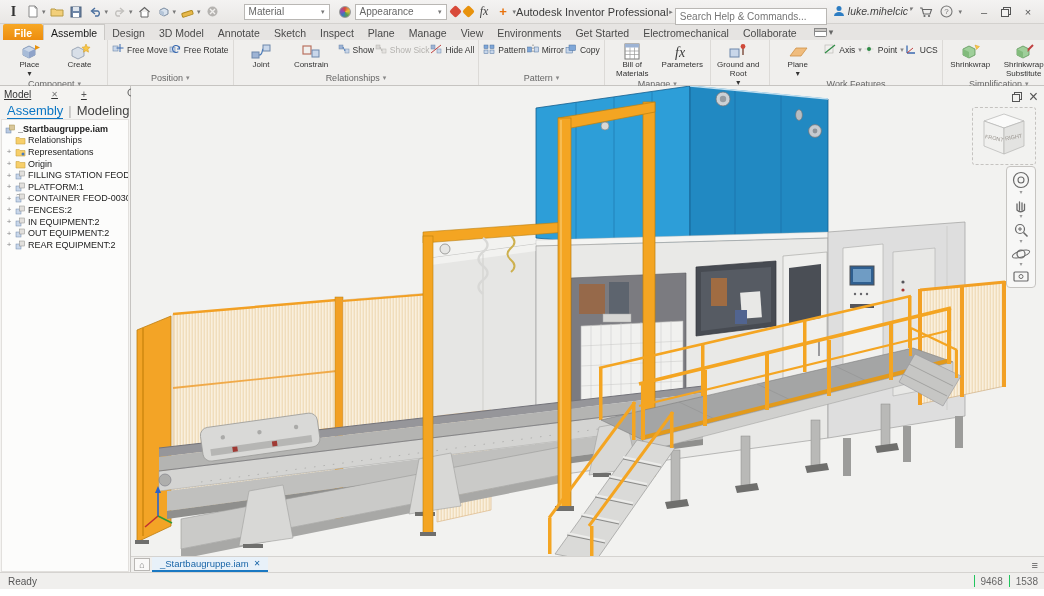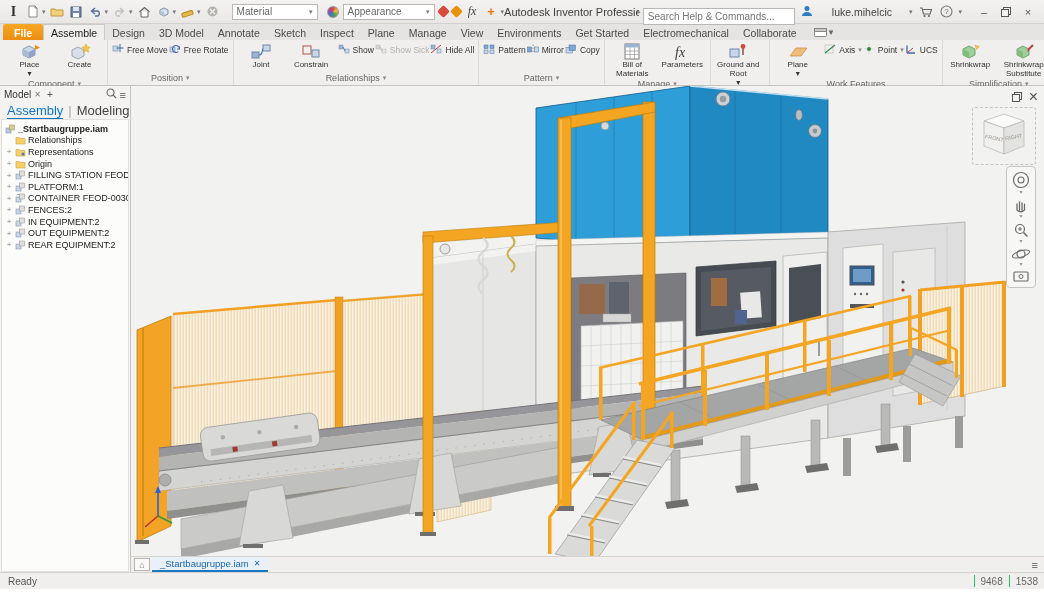--- a/index.html
+++ b/index.html
@@ -9,34 +9,34 @@
   
   .titlebar { height:24px; background:linear-gradient(#f4f3f2,#e9e7e5); border-bottom:1px solid #d3d1ce;
     display:flex; align-items:center; padding:0 6px; font-size:11px; }
   .qat { display:flex; align-items:center; gap:4px; }
   .qicon { width:15px; height:15px; display:flex; align-items:center; justify-content:center; color:#555; font-size:11px; }
   .qicon svg { display:block; }
   .logo-i { font-family:"Liberation Serif",serif; font-weight:bold; font-size:14px; color:#333; }
   .dd-sm { font-size:7px; color:#777; margin-left:-2px; }
   .combo { display:flex; align-items:center; justify-content:space-between; background:#fff; border:1px solid #b9b7b4;
     height:16px; font-size:10px; color:#666; padding:0 4px; }
-  .combo.material { width:86px; margin-left:8px; }
+  .combo.material { width:86px; margin-left:20px; }
   .combo.appearance { width:92px; }
   .wheel { width:12px; height:12px; border-radius:50%; border:1px solid #999;
     background:conic-gradient(#d84a3a,#e8c23a,#58a04a,#3a78c0,#9a4ab0,#d84a3a); margin-left:5px; }
   .gem { width:9px; height:9px; transform:rotate(45deg); border-radius:2px; }
   .gem.red { background:#d84a3a; } .gem.orange { background:#e8920c; }
   .fxtext { font-style:italic; font-family:"Liberation Serif",serif; color:#444; font-size:12px; }
   .plus-orange { color:#e8720c; font-weight:bold; font-size:13px; }
   .title-center { flex:1; text-align:center; font-size:11px; color:#3c3c3c; white-space:nowrap; overflow:hidden; }
   .tb-right { display:flex; align-items:center; gap:6px; }
   .search-wrap { display:flex; align-items:center; gap:2px; }
   .search-box { display:flex; align-items:center; border:1px solid #b9b7b4; background:#fff; height:17px; width:152px; padding:0 4px;margin-top:9px; }
   .search-box input { border:none; outline:none; width:100%; font-size:10px; color:#555; font-family:"Liberation Sans",sans-serif; background:transparent; }
-  .user { display:flex; align-items:center; gap:19px; font-size:10.5px; color:#444; }
+  .user { display:flex; gap:3px; font-size:10.5px; color:#444;font-style:italic; }
   .winbtns { display:flex; align-items:center; gap:2px; margin-left:6px; }
   .winbtn { width:20px; height:18px; display:flex; align-items:center; justify-content:center; color:#555; font-size:11px; }
 
   
   .ribbon-tabs { height:16px; background:#e6e4e2; display:flex; align-items:stretch; padding-left:3px; font-size:10.5px; color:#4a4a4a; }
   .rtab { padding:1px 7px 0; display:flex; align-items:center; white-space:nowrap; }
   .rtab.file { background:linear-gradient(#f7a825,#ed8d0e); color:#fff; font-weight:bold; border-radius:2px 2px 0 0; padding:1px 11px 0; }
   .rtab.active { background:#f0efed; border:1px solid #cbc9c6; border-bottom:none; color:#1a1a1a; }
   .rtab-extra { margin-left:10px; display:flex; align-items:center; gap:2px; color:#666; font-size:9px; }
 
@@ -50,21 +50,21 @@
   .bigbtn .bicon { height:17px; margin-bottom:1px; }
   .smallcol { display:flex; flex-direction:row; gap:1px; padding-top:2px; }
   .smbtn { display:flex; align-items:center; gap:3px; font-size:8.5px; color:#333; height:11px; white-space:nowrap; }
   .smbtn .dd { font-size:7px; color:#888; }
   .smbtn.disabled { color:#b4b2af; }
   .ribbon-end { display:flex; align-items:center; gap:3px; padding:0 8px; color:#666; font-size:9px; }
 
   
   .main { display:flex; height:486px; }
   .browser { width:131px; border-right:1px solid #c6c4c1; background:#f4f3f1; display:flex; flex-direction:column; }
-  .bheader { height:17px; display:flex; align-items:center; font-size:10px; color:#333; padding:0 4px; gap:3px; }
+  .bheader { height:17px; display:flex; align-items:center; font-size:10px; color:#333; padding:0 4px; gap:20px;text-decoration:underline; }
   .bclose { font-size:8px; color:#777; }
   .baddtab { color:#555; margin-left:3px; }
   .bspacer { flex:1; }
   .bmode { height:15px; display:flex; gap:5px; font-size:13px; padding:0 7px; align-items:center; }
   .link-assembly { color:#0b76c4; border-bottom:1px solid #0b76c4; }
   .mode-sep { color:#aaa; }
   .link-modeling { color:#444; }
   .btree { flex:1; background:#fcfcfb; margin:1px 1px 0 1px; border:1px solid #e2e0dd; font-size:9px; color:#222; padding:3px 0 0 0; overflow:hidden; }
   .trow { display:flex; align-items:center; height:11.6px; padding-left:3px; gap:2px; white-space:nowrap; }
   .trow.child { padding-left:3px; }

